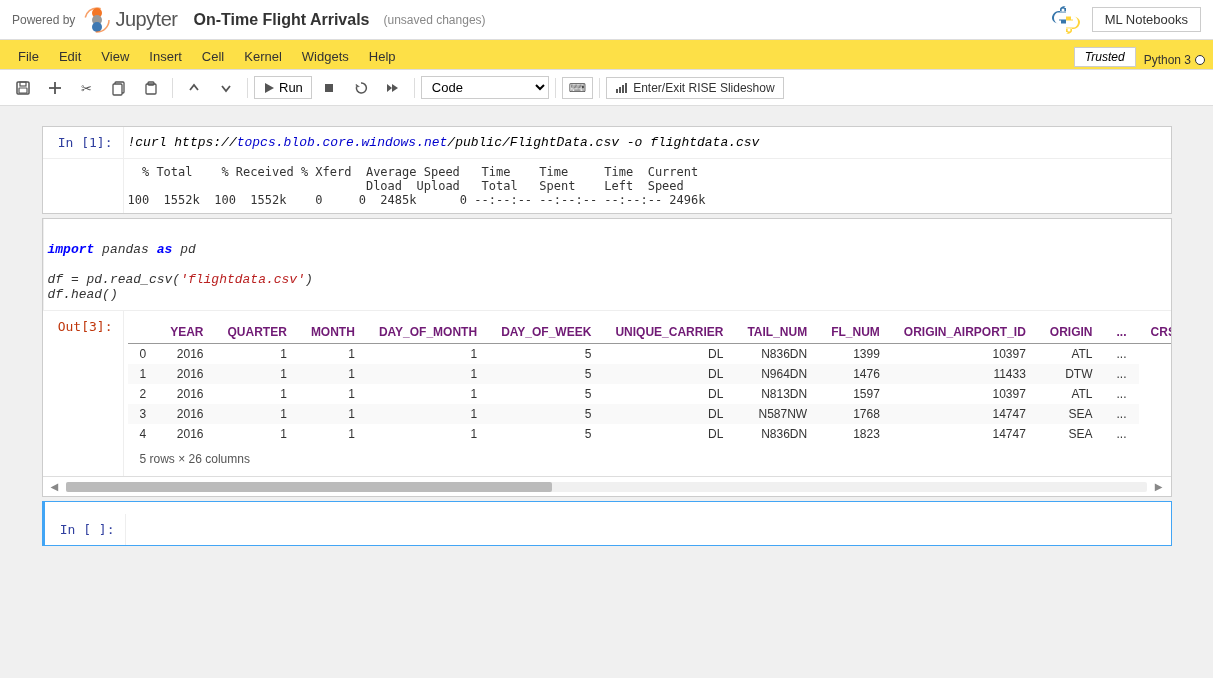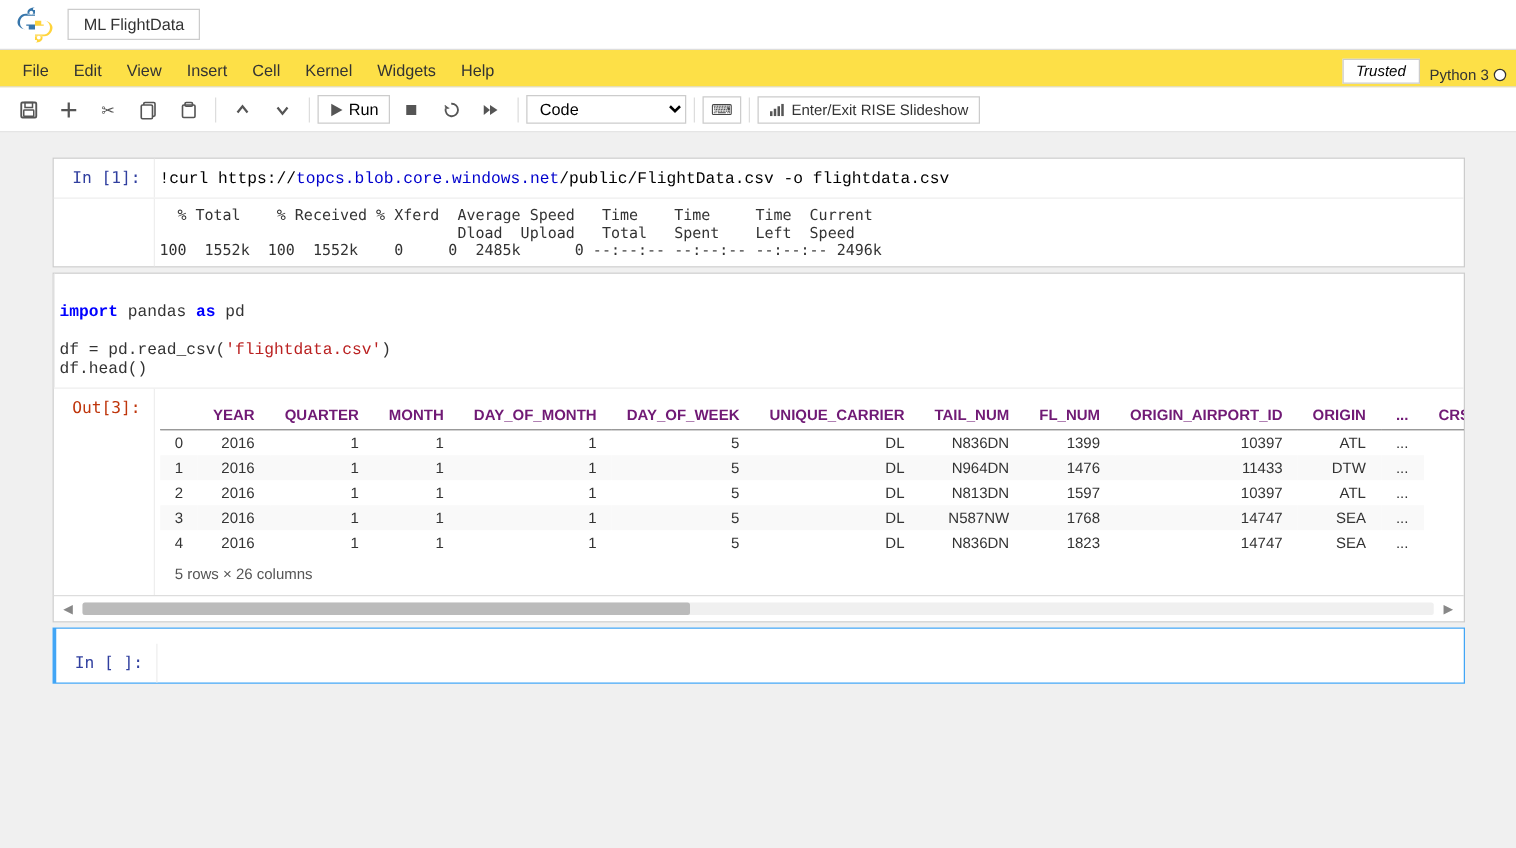--- a/index.html
+++ b/index.html
@@ -79,21 +79,21 @@
     .cell-content { display: flex; }
     .cell-prompt {
       min-width: 80px; text-align: right; padding: 8px 10px;
       font-family: monospace; font-size: 13px; color: #999; white-space: nowrap;
     }
     .cell-prompt.in-prompt { color: #303F9F; }
     .cell-prompt.out-prompt { color: #bf360c; }
     .cell-input {
       flex: 1; padding: 8px 4px; font-family: 'Courier New', monospace;
       font-size: 13px; color: #333; border-left: 1px solid #eee;
-      white-space: pre; overflow-x: auto; min-height: 30px;
+      white-space: pre; overflow-x: auto; min-height: 30px; font-style: italic;
     }
     .kw-blue { color: #0000FF; }
     .kw-red { color: #BA2121; }
     .kw-bold { font-weight: bold; }
 
     
     .cell-output { border-top: 1px solid #eee; }
     .output-row { display: flex; }
     .output-content {
       flex: 1; padding: 6px 4px; border-left: 1px solid #eee;
@@ -130,28 +130,44 @@
     .new-cell-prompt { min-width: 80px; text-align: right; padding: 8px 10px; font-family: monospace; font-size: 13px; color: #303F9F; }
     .new-cell-area { flex: 1; padding: 8px 4px; border-left: 1px solid #eee; min-height: 30px; }
 
     
     .curl-output { font-family: monospace; font-size: 12px; color: #333; white-space: pre; }
   </style>
 </head>
 <body>
 
 <div class="top-bar">
+  <div class="top-bar-left">
+    <span style="font-size:12px;color:#666;">Powered by</span>
+
+    <div class="jupyter-logo">
+      <svg width="28" height="28" viewBox="0 0 28 28">
+        <ellipse cx="14" cy="7" rx="5" ry="5" fill="#F37626"></ellipse>
+        <ellipse cx="14" cy="14" rx="5" ry="5" fill="#999"></ellipse>
+        <ellipse cx="14" cy="21" rx="5" ry="5" fill="#3E78B2"></ellipse>
+
+        <ellipse cx="14" cy="14" rx="12" ry="12" fill="none" stroke="#F37626" stroke-width="1.5" stroke-dasharray="20 20" opacity="0.7"></ellipse>
+      </svg>
+      <span class="jupyter-text">Jupyter</span>
+    </div>
+    <span class="notebook-title">On-Time Flight Arrivals</span>
+    <span class="unsaved-badge">(unsaved changes)</span>
+  </div>
   <div class="top-bar-right">
     <svg width="32" height="32" viewBox="0 0 32 32">
       <path d="M16 2c-3.5 0-6 1.5-6 3.5v2h6v1H8.5C6.5 8.5 4 10.5 4 14s2.5 5.5 4.5 5.5H11v-3H9v-1h7v4H8.5C5.5 19.5 2 17 2 14s2.5-7 6.5-7H16V4h-1.5V2.5C14.8 2.2 15.4 2 16 2z" fill="#3776AB"></path>
       <path d="M16 30c3.5 0 6-1.5 6-3.5v-2h-6v-1h7.5c2 0 4.5-2 4.5-5.5s-2.5-5.5-4.5-5.5H21v3h2v1h-7v-4h7.5c3 0 6.5 2.5 6.5 5.5s-2.5 7-6.5 7H16v3h1.5v1.5c-.8.3-1.4.5-1.5.5z" fill="#FFD43B"></path>
       <circle cx="13" cy="6" r="1.5" fill="white"></circle>
       <circle cx="19" cy="26" r="1.5" fill="white"></circle>
     </svg>
-    <button class="ml-notebooks-btn">ML FlightData</button>
+    <button class="ml-notebooks-btn">ML Notebooks</button>
   </div>
 </div>
 
 <div class="menu-bar">
   <span class="menu-item">File</span>
   <span class="menu-item">Edit</span>
   <span class="menu-item">View</span>
   <span class="menu-item">Insert</span>
   <span class="menu-item">Cell</span>
   <span class="menu-item">Kernel</span>

